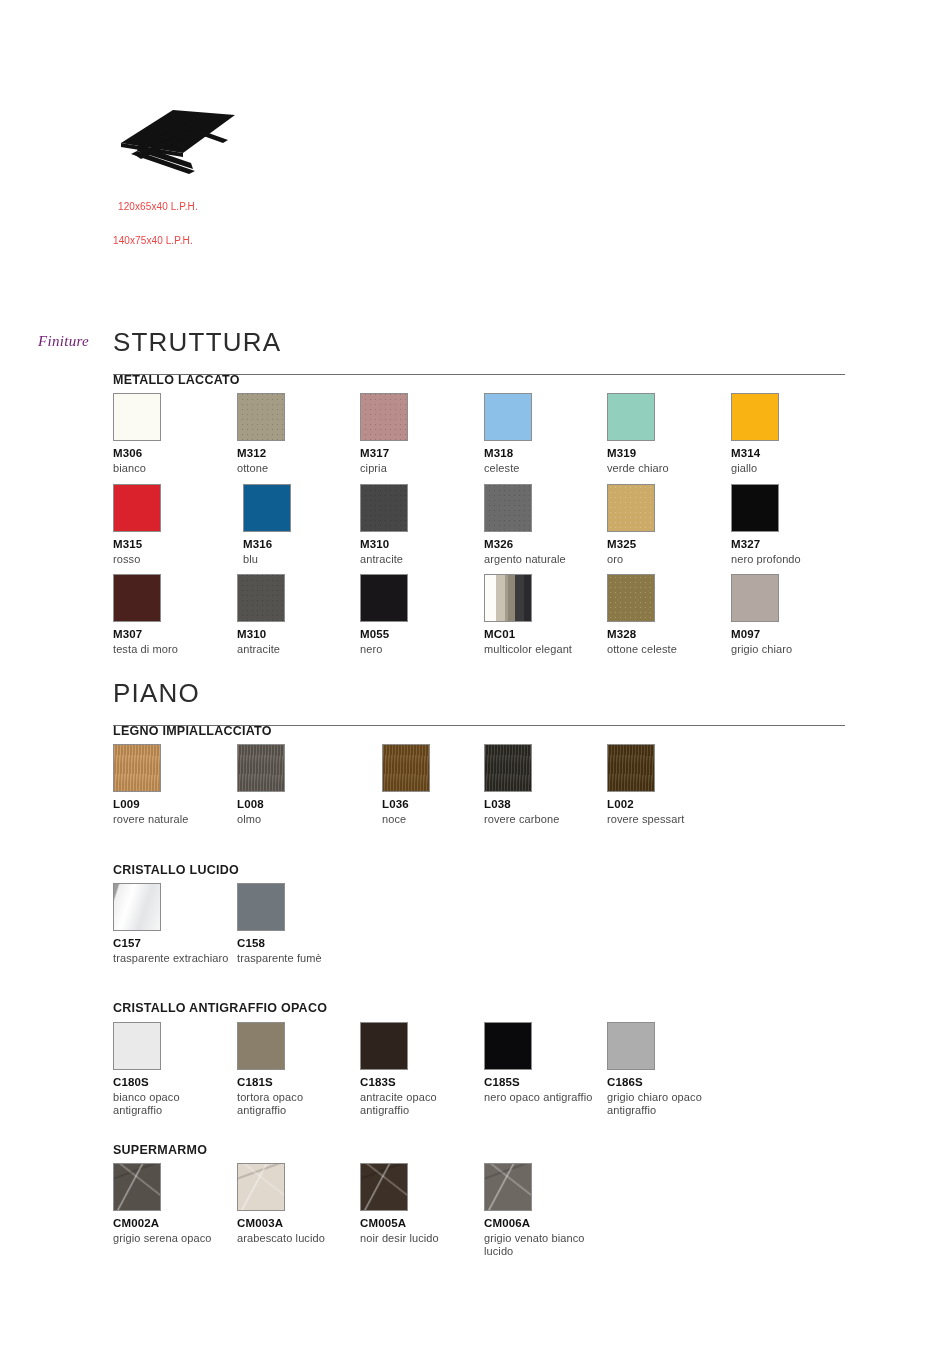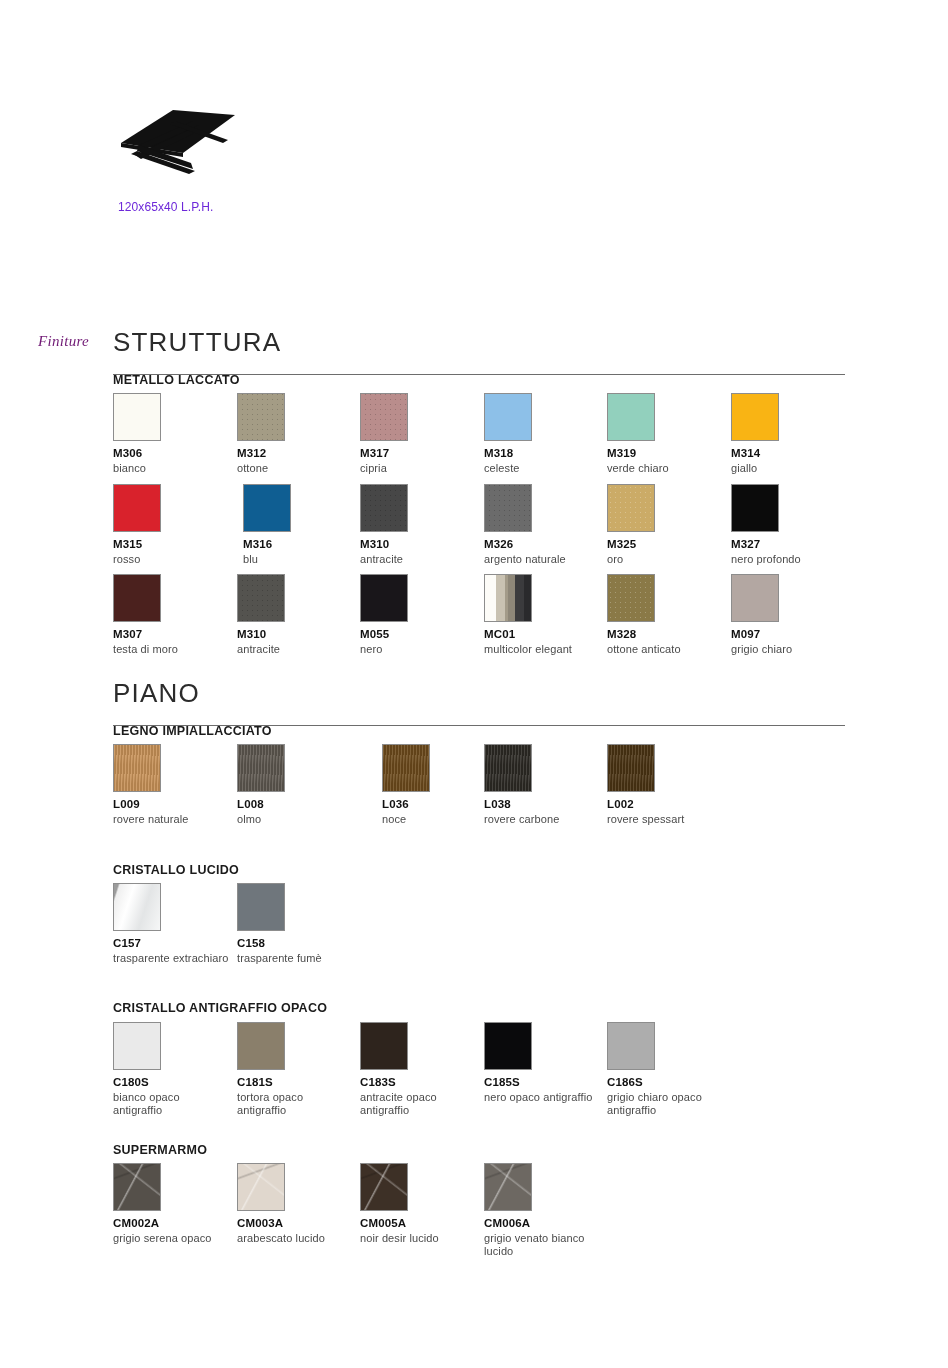--- a/index.html
+++ b/index.html
@@ -12,22 +12,22 @@
     color: #231f20;
     position: relative;
     overflow: hidden;
   }
 
   
   .product-block { position:absolute; left:0; top:0; width:948px; }
   .product-icon { position:absolute; left:113px; top:95px; width:130px; height:85px; }
   .dims { position:absolute; left:0; top:190px; width:500px; }
   .dim-line {
-    font-size: 12px;
-    color:#6d28d9;
+    font-size: 10px;
+    color:#ef4444;
     letter-spacing:0.1px;
     height: 34px;
     line-height:34px;
     text-align:left;
   }
   .dim-1 { padding-left:118px; }
   .dim-2 { padding-left:113px; }
   .dim-3 { padding-left:106px; }
 
   
@@ -147,20 +147,21 @@
       <polygon points="8,48 70,58 70,62 8,52" fill="#111111"></polygon>
       <path d="M22,52 L80,26 L86,30 L28,56 Z" fill="#111111"></path>
       <path d="M22,60 L80,33 L86,36 L28,64 Z" fill="#111111"></path>
       <path d="M24,56 L82,76 L76,79 L18,59 Z" fill="#111111"></path>
       <path d="M62,26 L115,45 L110,48 L57,29 Z" fill="#111111"></path>
       <path d="M78,68 L80,74 L24,56 L26,50 Z" fill="#111111"></path>
     </svg>
   </div>
   <div class="dims">
     <div class="dim-line dim-1">120x65x40 L.P.H.</div>
+    <div class="dim-line dim-2">140x75x40 L.P.H.</div>
   </div>
 </div>
 
 <div class="side-label">Finiture</div>
 
 <div class="sec-head" id="sec-struttura">STRUTTURA</div>
 <div class="sec-head" id="sec-piano">PIANO</div>
 
 <div class="grp-head" style="top:373px">METALLO LACCATO</div>
 <div class="grp-head" style="top:724px">LEGNO IMPIALLACCIATO</div>
@@ -249,21 +250,21 @@
       <div class="name">nero</div>
     </div>
     <div class="swatch" style="left: 484px;">
       <div class="chip tex-multi" style="background: rgb(207, 201, 188);"></div>
       <div class="code">MC01</div>
       <div class="name">multicolor elegant</div>
     </div>
     <div class="swatch" style="left: 607px;">
       <div class="chip tex-brass" style="background: rgb(138, 121, 71);"></div>
       <div class="code">M328</div>
-      <div class="name">ottone anticato</div>
+      <div class="name">ottone celeste</div>
     </div>
     <div class="swatch" style="left: 731px;">
       <div class="chip " style="background: rgb(179, 167, 162);"></div>
       <div class="code">M097</div>
       <div class="name">grigio chiaro</div>
     </div>
   </div>
 <div class="swatch-row" id="row-legno-0" style="top:744px">
     <div class="swatch" style="left: 113px;">
       <div class="chip tex-wood" style="background: rgb(199, 145, 87);"></div>

